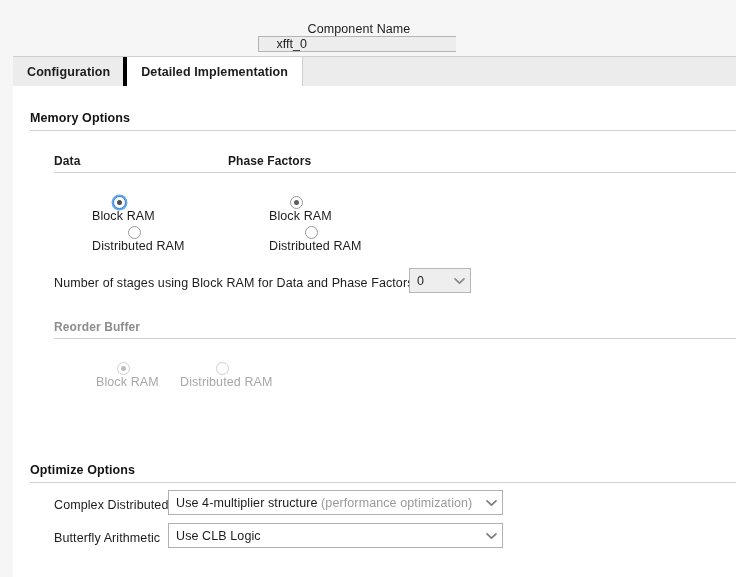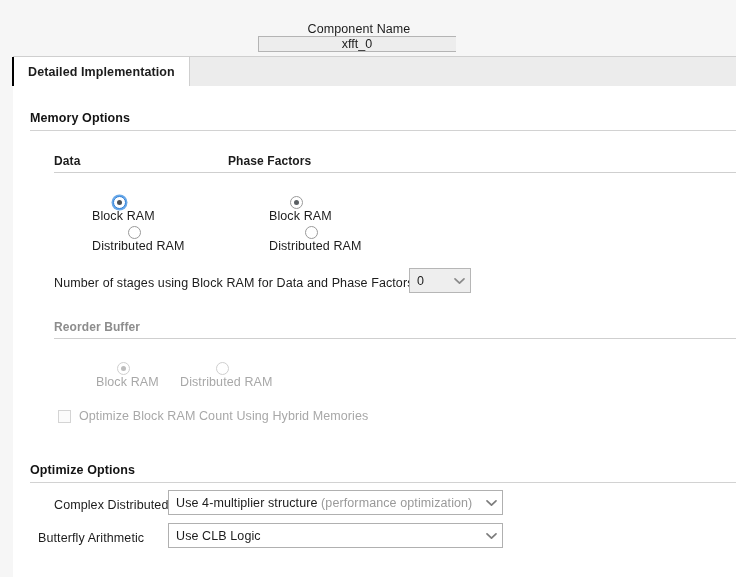--- a/index.html
+++ b/index.html
@@ -50,21 +50,20 @@
     box-sizing: border-box;
     background: #ededed;
     border: 1px solid #b4b4b4;
     border-right: none;
     font-family: "Liberation Sans", sans-serif;
     font-size: 12.5px;
     color: #1c1c1c;
     padding: 0 18px;
     line-height: 24px;
     outline: none;
-    text-align: center;
   }
 
   
   .tabstrip {
     position: absolute;
     left: 13px;
     top: 56px;
     width: 723px;
     height: 30px;
     background: #ececec;
@@ -81,21 +80,21 @@
     font-weight: bold;
     color: #1c1c1c;
     box-sizing: border-box;
     cursor: default;
     white-space: nowrap;
     letter-spacing: 0.1px;
   }
   .tab.disabled { color: #b9b9b9; }
   .tab.active {
     background: #ffffff;
-    border-left: 2px solid #000000;
+    border-left: 4px solid #000000;
     border-right: 1px solid #cfcfcf;
     margin-left: -1px;
   }
 
   
   .panel {
     position: absolute;
     left: 13px;
     top: 86px;
     width: 723px;
@@ -243,20 +242,23 @@
 <body>
 
 <div id="app">
 
   <div class="comp-row">
     <span class="comp-label">Component Name</span>
     <input class="comp-input" type="text" value="xfft_0" style="">
   </div>
 
   <div class="tabstrip">
+    <div class="tab">
+      <span>Configuration</span>
+    </div>
     <div class="tab active">
       <span>Detailed Implementation</span>
     </div>
   </div>
 
   <div class="panel">
 
     <div class="group-head" style="left:17px; top:25px;">Memory Options</div>
     <div class="group-rule" style="left:17px; top:44px; width:706px;"></div>
 
@@ -299,42 +301,38 @@
 
     <div class="radio-row" style="left:76px; top:276px;">
       <span class="radio dim checked"></span>
       <span class="radio-label dim">Block RAM</span>
     </div>
     <div class="radio-row" style="left:160px; top:276px;">
       <span class="radio dim"></span>
       <span class="radio-label dim">Distributed RAM</span>
     </div>
 
-    <div class="check-row" style="left:45px; top:323px;">
-      <span class="checkbox"></span>
-      <span class="check-label">Optimize Block RAM Count Using Hybrid Memories</span>
-    </div>
 
     <div class="group-head" style="left:17px; top:377px;">Optimize Options</div>
     <div class="group-rule" style="left:17px; top:396px; width:706px;"></div>
 
     <div class="field-label" style="left:41px; top:412px;">Complex Distributed</div>
     <div class="combo" style="left:155px; top:404px; width:335px; height:25px;">
       <span class="combo-text">
         <span>Use 4-multiplier structure</span>
         <span class="muted">(performance optimization)</span>
       </span>
       <span class="combo-arrow">
         <svg width="11" height="8" viewBox="0 0 11 8" aria-hidden="true">
           <path d="M1 1.8 L5.5 6.2 L10 1.8" fill="none" stroke="#7d7d7d" stroke-width="1.7" stroke-linecap="round" stroke-linejoin="round"></path>
         </svg>
       </span>
     </div>
 
-    <div class="field-label" style="left:25px; top:445px;">Butterfly Arithmetic</div>
+    <div class="field-label" style="left:41px; top:445px;">Butterfly Arithmetic</div>
     <div class="combo" style="left:155px; top:437px; width:335px; height:25px;">
       <span class="combo-text">Use CLB Logic</span>
       <span class="combo-arrow">
         <svg width="11" height="8" viewBox="0 0 11 8" aria-hidden="true">
           <path d="M1 1.8 L5.5 6.2 L10 1.8" fill="none" stroke="#7d7d7d" stroke-width="1.7" stroke-linecap="round" stroke-linejoin="round"></path>
         </svg>
       </span>
     </div>
 
   </div>

